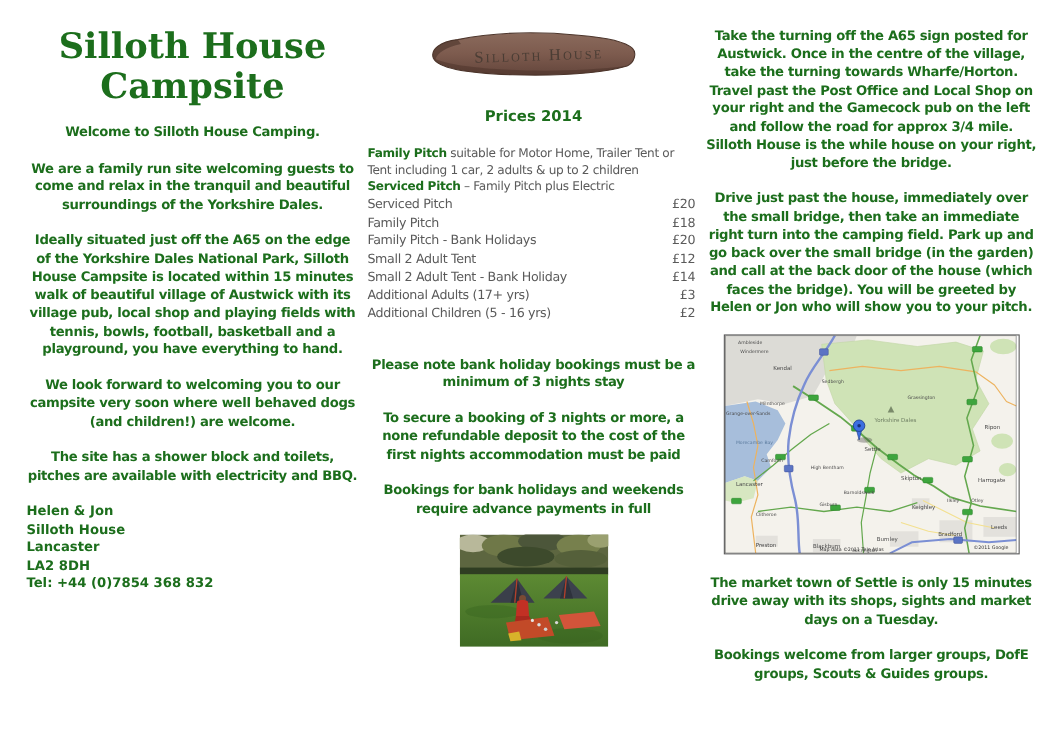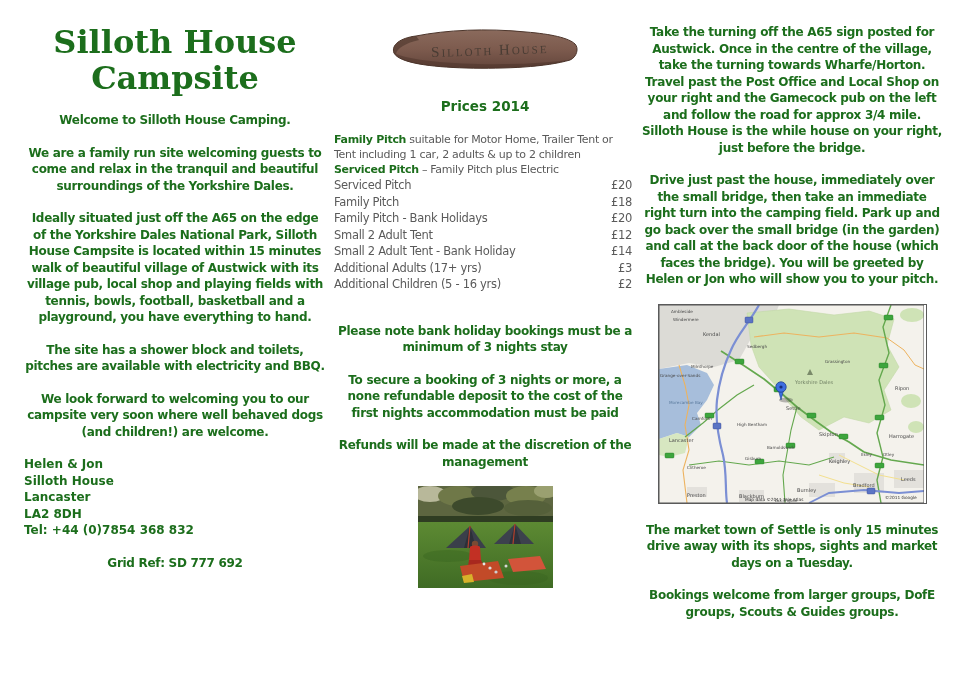--- a/index.html
+++ b/index.html
@@ -56,30 +56,29 @@
 <div class="page">
 
   <div class="col col-left">
     <h1 class="title">
       <span>Silloth House</span><br>
       <span>Campsite</span>
     </h1>
     <p class="gtext">Welcome to Silloth House Camping.</p>
     <p class="gtext">We are a family run site welcoming guests to come and relax in the tranquil and beautiful surroundings of the Yorkshire Dales.</p>
     <p class="gtext">Ideally situated just off the A65 on the edge of the Yorkshire Dales National Park, Silloth House Campsite is located within 15 minutes walk of beautiful village of Austwick with its village pub, local shop and playing fields with tennis, bowls, football, basketball and a playground, you have everything to hand.</p>
+    <p class="gtext">We look forward to welcoming you to our campsite very soon where well behaved dogs (and children!) are welcome.</p>
     <p class="gtext">The site has a shower block and toilets, pitches are available with electricity and BBQ.</p>
-    <p class="gtext">We look forward to welcoming you to our campsite very soon where well behaved dogs (and children!) are welcome.</p>
     <div class="contact">
       <div>Helen &amp; Jon</div>
       <div>Silloth House</div>
       <div>Lancaster</div>
       <div>LA2 8DH</div>
       <div>Tel: +44 (0)7854 368 832</div>
     </div>
-    <p class="gtext">Grid Ref: SD 777 692</p>
   </div>
 
   <div class="col col-mid">
     <div class="logo-wrap">
       <svg width="198" height="48" viewBox="0 0 198 48">
         <defs>
           <linearGradient id="wood" x1="0" y1="0" x2="0" y2="1">
             <stop offset="0" stop-color="#8a6a5c"></stop>
             <stop offset="0.5" stop-color="#7d5b4e"></stop>
             <stop offset="1" stop-color="#64463c"></stop>
@@ -121,21 +120,21 @@
         <span>Additional Adults (17+ yrs)</span>
         <span>£3</span>
       </div>
       <div class="price-row">
         <span>Additional Children (5 - 16 yrs)</span>
         <span>£2</span>
       </div>
     </div>
     <p class="gtext">Please note bank holiday bookings must be a minimum of 3 nights stay</p>
     <p class="gtext">To secure a booking of 3 nights or more, a none refundable deposit to the cost of the first nights accommodation must be paid</p>
-    <p class="gtext">Refunds will be made at the discretion of the management</p>
+    <p class="gtext">Bookings for bank holidays and weekends require advance payments in full</p>
     <div class="photo-wrap">
       <svg width="135" height="102" viewBox="0 0 135 102">
         <defs>
           <linearGradient id="field" x1="0" y1="0" x2="0" y2="1">
             <stop offset="0" stop-color="#5d8a33"></stop>
             <stop offset="1" stop-color="#3f6b24"></stop>
           </linearGradient>
         </defs>
         <rect width="135" height="36" fill="#5d6640"></rect>
         <ellipse cx="12" cy="8" rx="16" ry="8" fill="#b8b89a"></ellipse>

